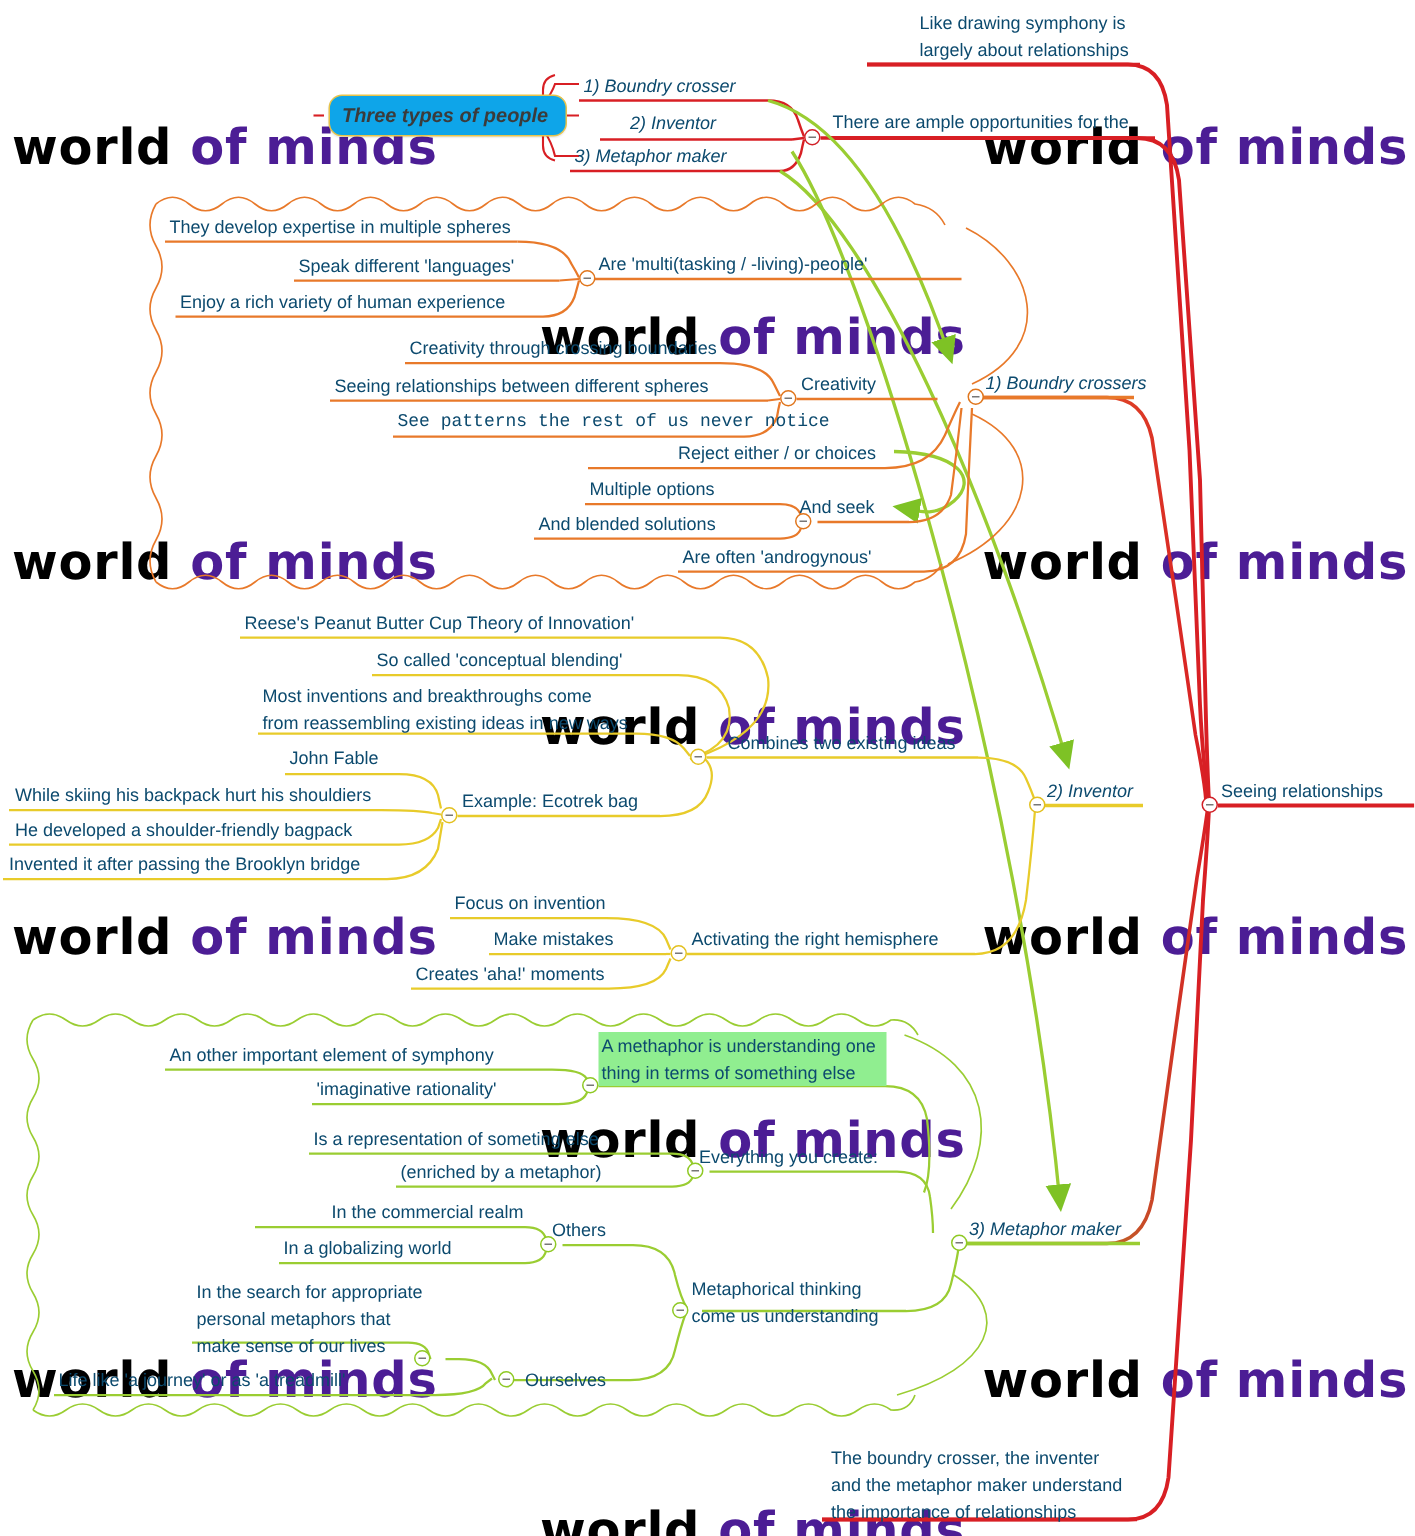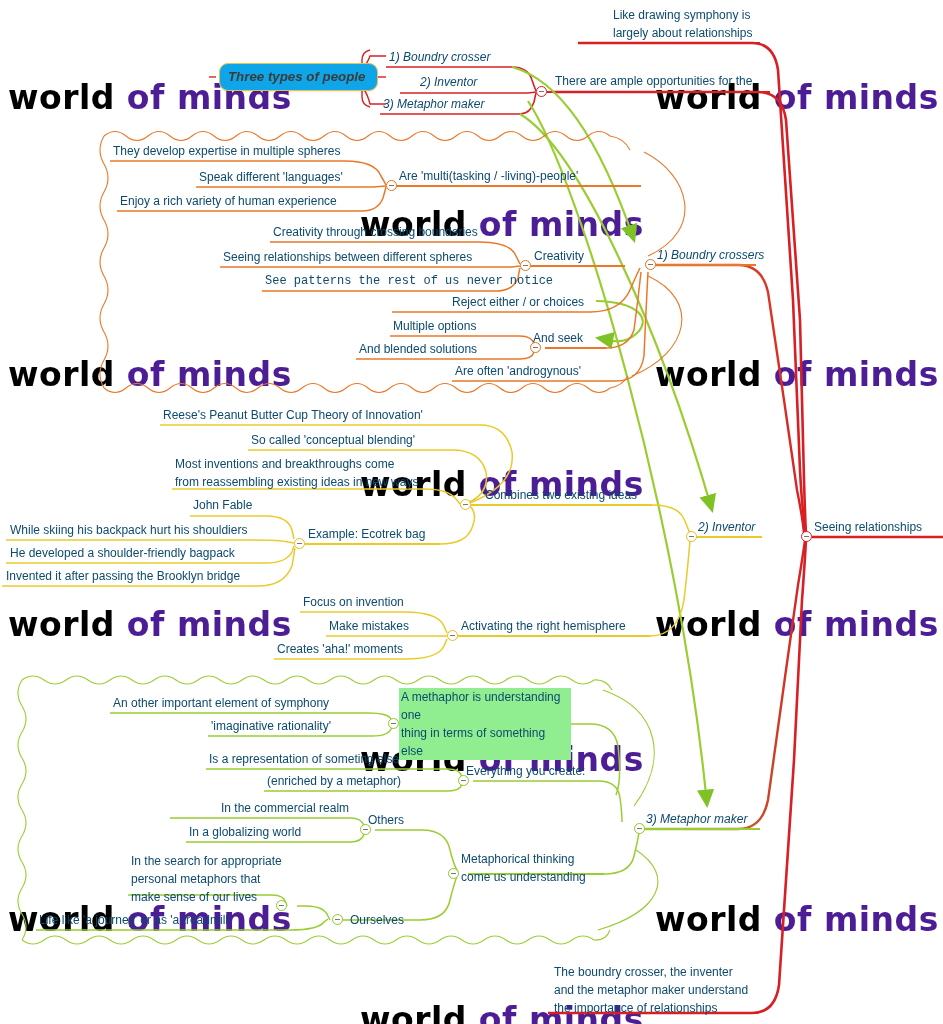--- a/index.html
+++ b/index.html
@@ -342,21 +342,21 @@
   <div class="handle h-yellow" style="left:294px; top:538px;"></div>
 
   <div class="node" style="left:301px; top:594px;">Focus on invention</div>
   <div class="node" style="left:327px; top:618px;">Make mistakes</div>
   <div class="node" style="left:275px; top:641px;">Creates 'aha!' moments</div>
   <div class="node" style="left:459px; top:618px;">Activating the right hemisphere</div>
   <div class="handle h-yellow" style="left:447px; top:630px;"></div>
 
   <div class="node" style="left:111px; top:695px;">An other important element of symphony</div>
   <div class="node" style="left:209px; top:718px;">'imaginative rationality'</div>
-  <div class="node ml hl-green" style="left:399px; top:688px; width:172px; white-space:pre-line; line-height:18px;">A methaphor is understanding one
+  <div class="node ml hl-green" style="left:399px; top:688px; width:192px; white-space:pre-line; line-height:18px;">A methaphor is understanding one
 thing in terms of something else</div>
   <div class="handle h-green" style="left:388px; top:718px;"></div>
 
   <div class="node" style="left:207px; top:751px;">Is a representation of someting else</div>
   <div class="node" style="left:265px; top:773px;">(enriched by a metaphor)</div>
   <div class="node" style="left:464px; top:763px;">Everything you create:</div>
   <div class="handle h-green" style="left:458px; top:775px;"></div>
 
   <div class="node" style="left:171px; top:800px;margin-left:48px;">In the commercial realm</div>
   <div class="node" style="left:187px; top:824px;">In a globalizing world</div>

